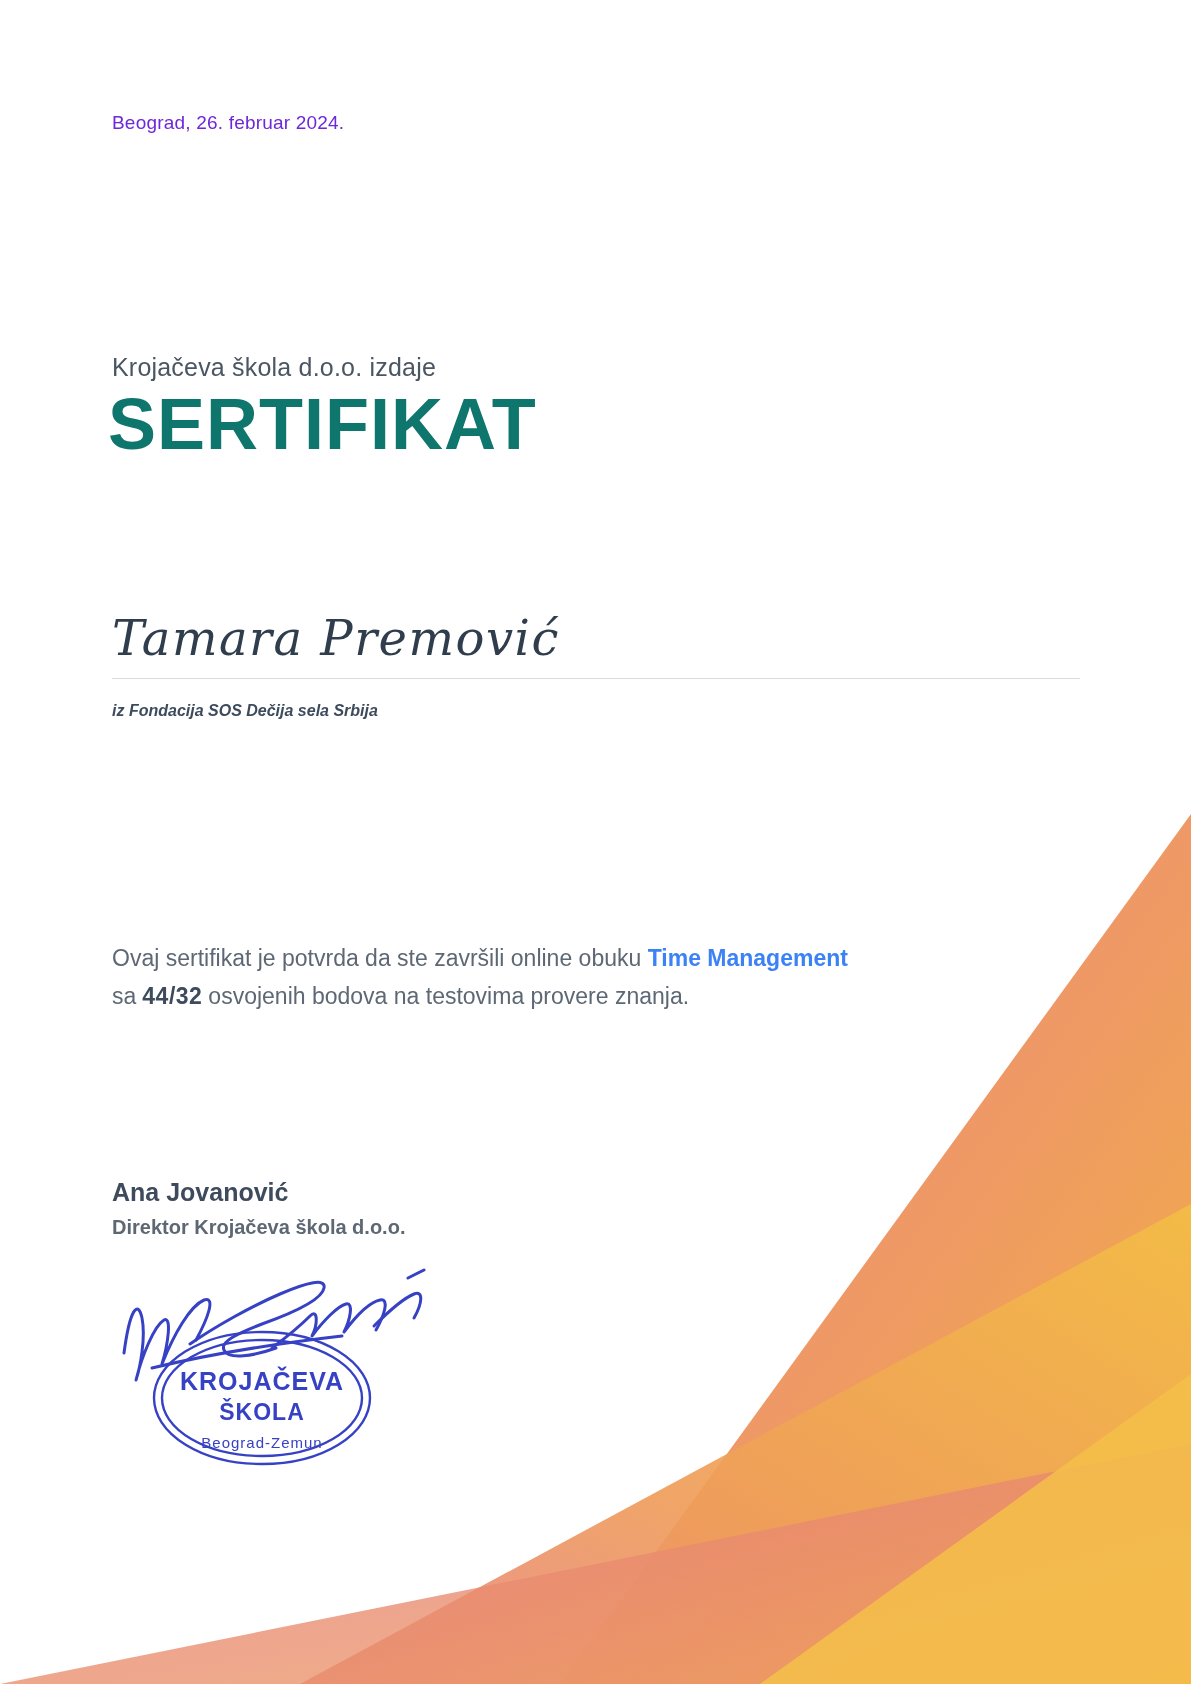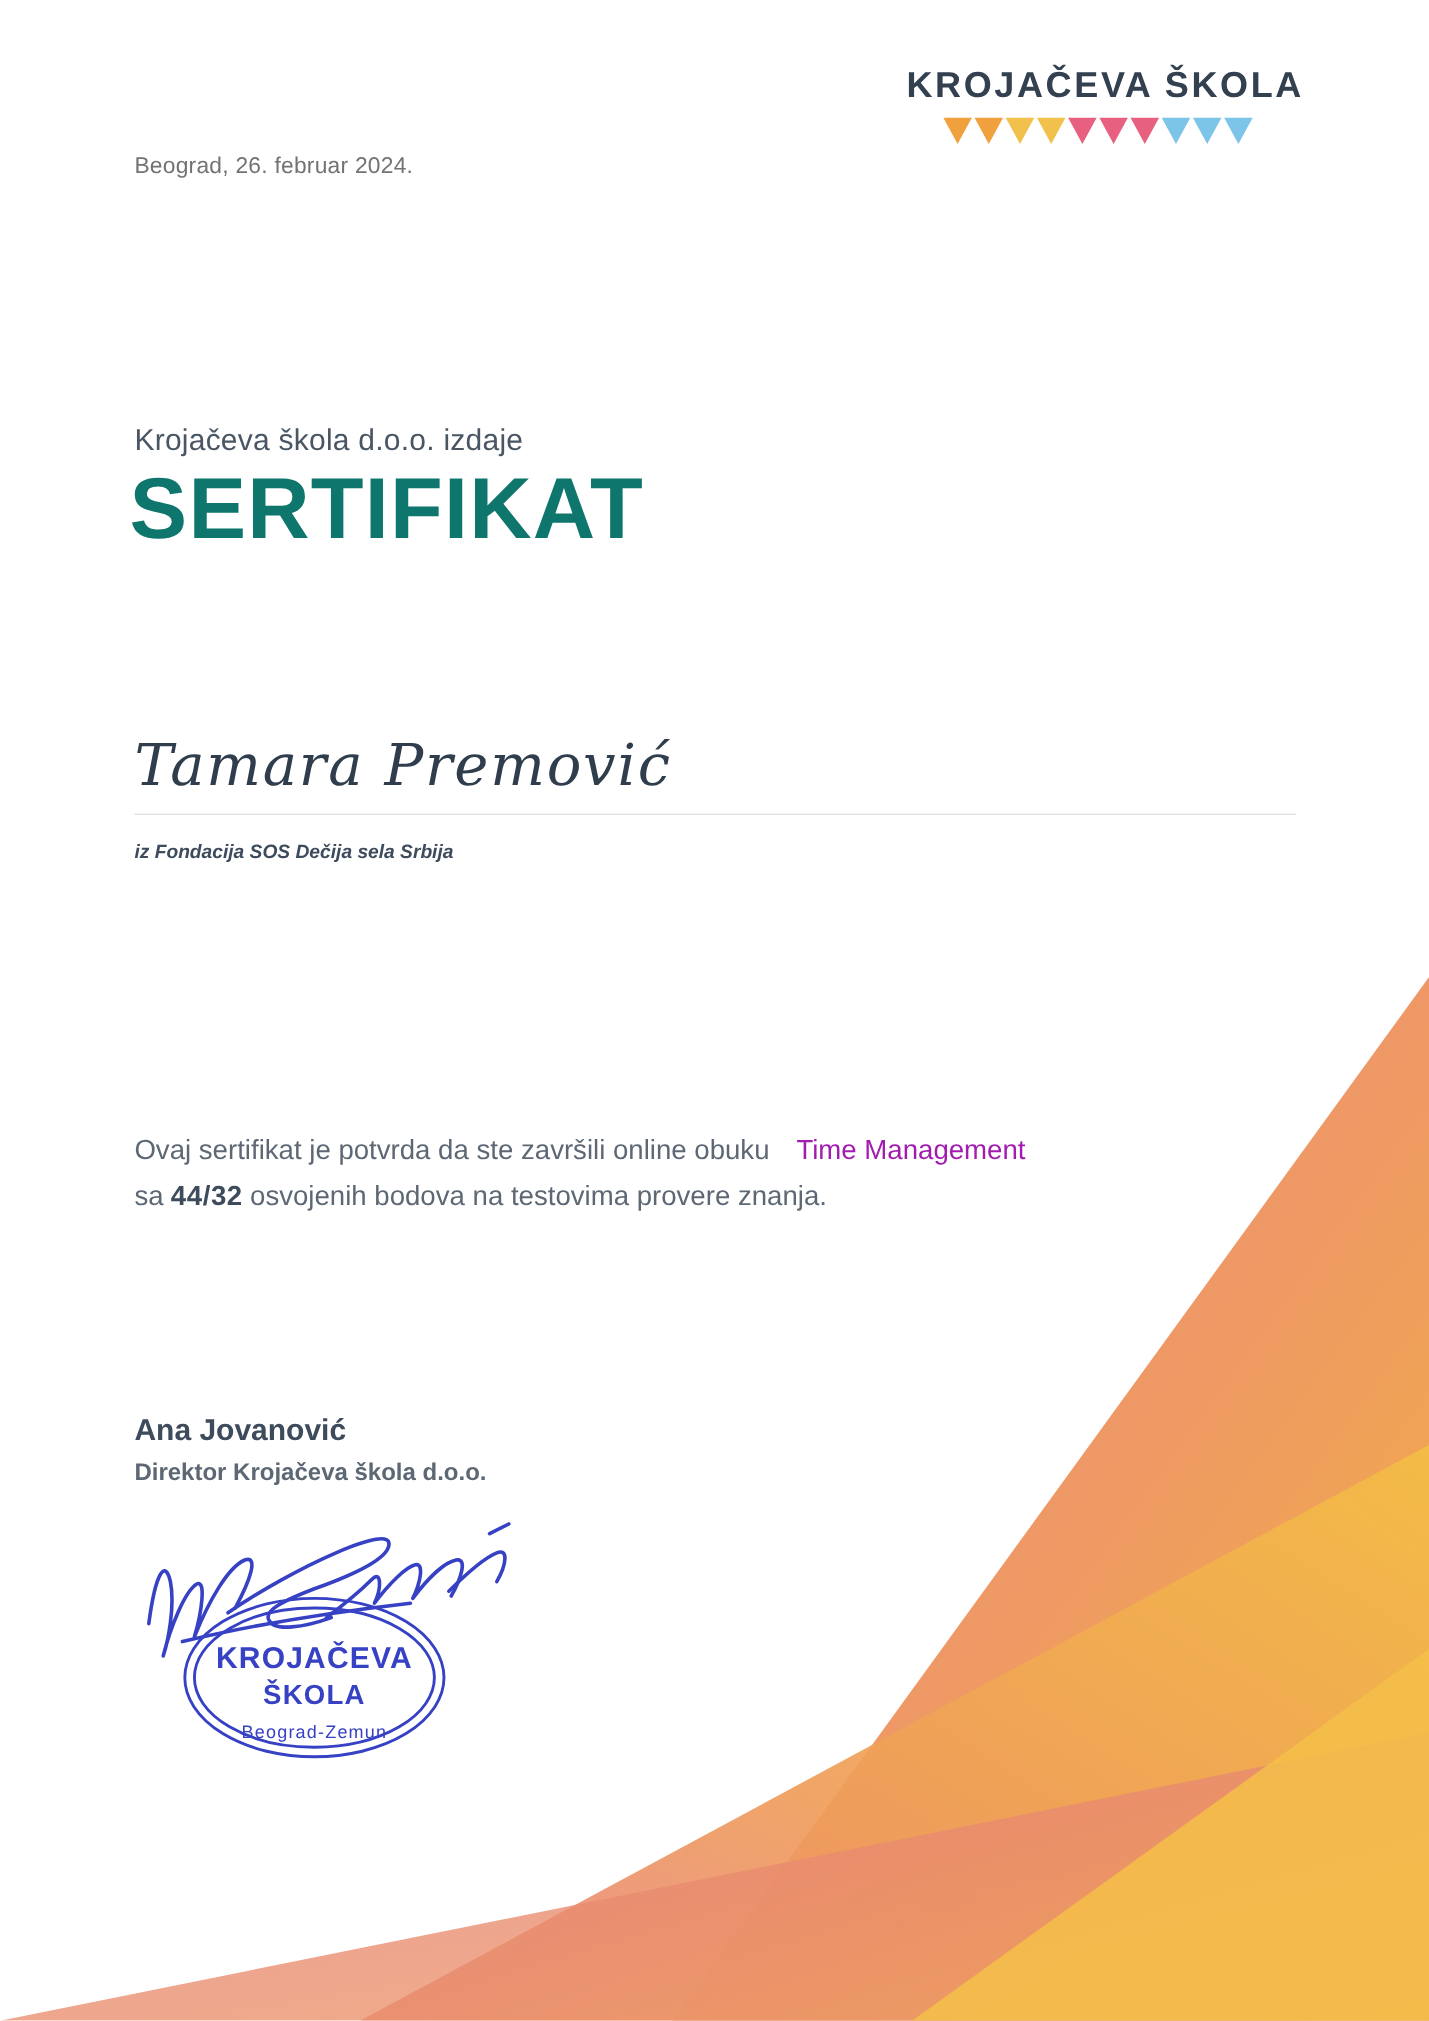--- a/index.html
+++ b/index.html
@@ -29,23 +29,23 @@
     bottom: 0;
     width: 1191px;
     height: 1000px;
     pointer-events: none;
   }
 
   
   .date-line {
     position: absolute;
     left: 112px;
-    top: 128px;
+    top: 112px;
     font-size: 19px;
-    color: #737373;
+    color: #6d28d9;
     letter-spacing: 0.2px;
   }
 
   .logo {
     position: absolute;
     right: 100px;
     top: 55px;
     width: 340px;
     text-align: center;
   }
@@ -127,23 +127,22 @@
   .body-text {
     position: absolute;
     left: 112px;
     top: 940px;
     width: 930px;
     font-size: 23px;
     line-height: 1.65;
     color: #5d6874;
   }
   .body-text .course {
-    font-weight: normal;
-    color: #a21caf;
-    margin-left: 16px;
+    font-weight: bold;
+    color: #3b82f6;
   }
   .body-text .score {
     font-weight: bold;
     color: #3d4b5c;
     padding: 0 6px;
     letter-spacing: 0.5px;
   }
 
   
   .sign-name {
@@ -193,35 +192,20 @@
       </linearGradient>
     </defs>
     <polygon points="1191,130 1191,1000 560,1000" fill="url(#gradA)"></polygon>
     <polygon points="1191,520 1191,1000 300,1000" fill="url(#gradB)" opacity="0.92"></polygon>
     <polygon points="1191,760 1191,1000 0,1000" fill="url(#gradC)" opacity="0.78"></polygon>
     <polygon points="760,1000 1191,690 1191,1000" fill="#f4c049" opacity="0.85"></polygon>
   </svg>
 
   <div class="date-line">Beograd, 26. februar 2024.</div>
 
-  <div class="logo">
-    <div class="logo-word">KROJAČEVA ŠKOLA</div>
-    <svg class="logo-zigzag" viewBox="0 0 270 24" preserveAspectRatio="xMidYMid meet">
-      <polygon points="0,0 24,0 12,22" fill="#f0a03c"></polygon>
-      <polygon points="26,0 50,0 38,22" fill="#f0a03c"></polygon>
-      <polygon points="52,0 76,0 64,22" fill="#f2c14b"></polygon>
-      <polygon points="78,0 102,0 90,22" fill="#f2c14b"></polygon>
-      <polygon points="104,0 128,0 116,22" fill="#e8607f"></polygon>
-      <polygon points="130,0 154,0 142,22" fill="#e8607f"></polygon>
-      <polygon points="156,0 180,0 168,22" fill="#e8607f"></polygon>
-      <polygon points="182,0 206,0 194,22" fill="#7cc4e8"></polygon>
-      <polygon points="208,0 232,0 220,22" fill="#7cc4e8"></polygon>
-      <polygon points="234,0 258,0 246,22" fill="#7cc4e8"></polygon>
-    </svg>
-  </div>
 
   <div class="issuer">Krojačeva škola d.o.o. izdaje</div>
   <div class="cert-title">SERTIFIKAT</div>
 
   <div class="recipient-name">Tamara  Premović</div>
   <div class="recipient-rule"></div>
   <div class="recipient-org">iz Fondacija SOS Dečija sela Srbija</div>
 
   <div class="body-text">
     <span>Ovaj sertifikat je potvrda da ste završili online obuku </span><span class="course">Time Management</span><br>

